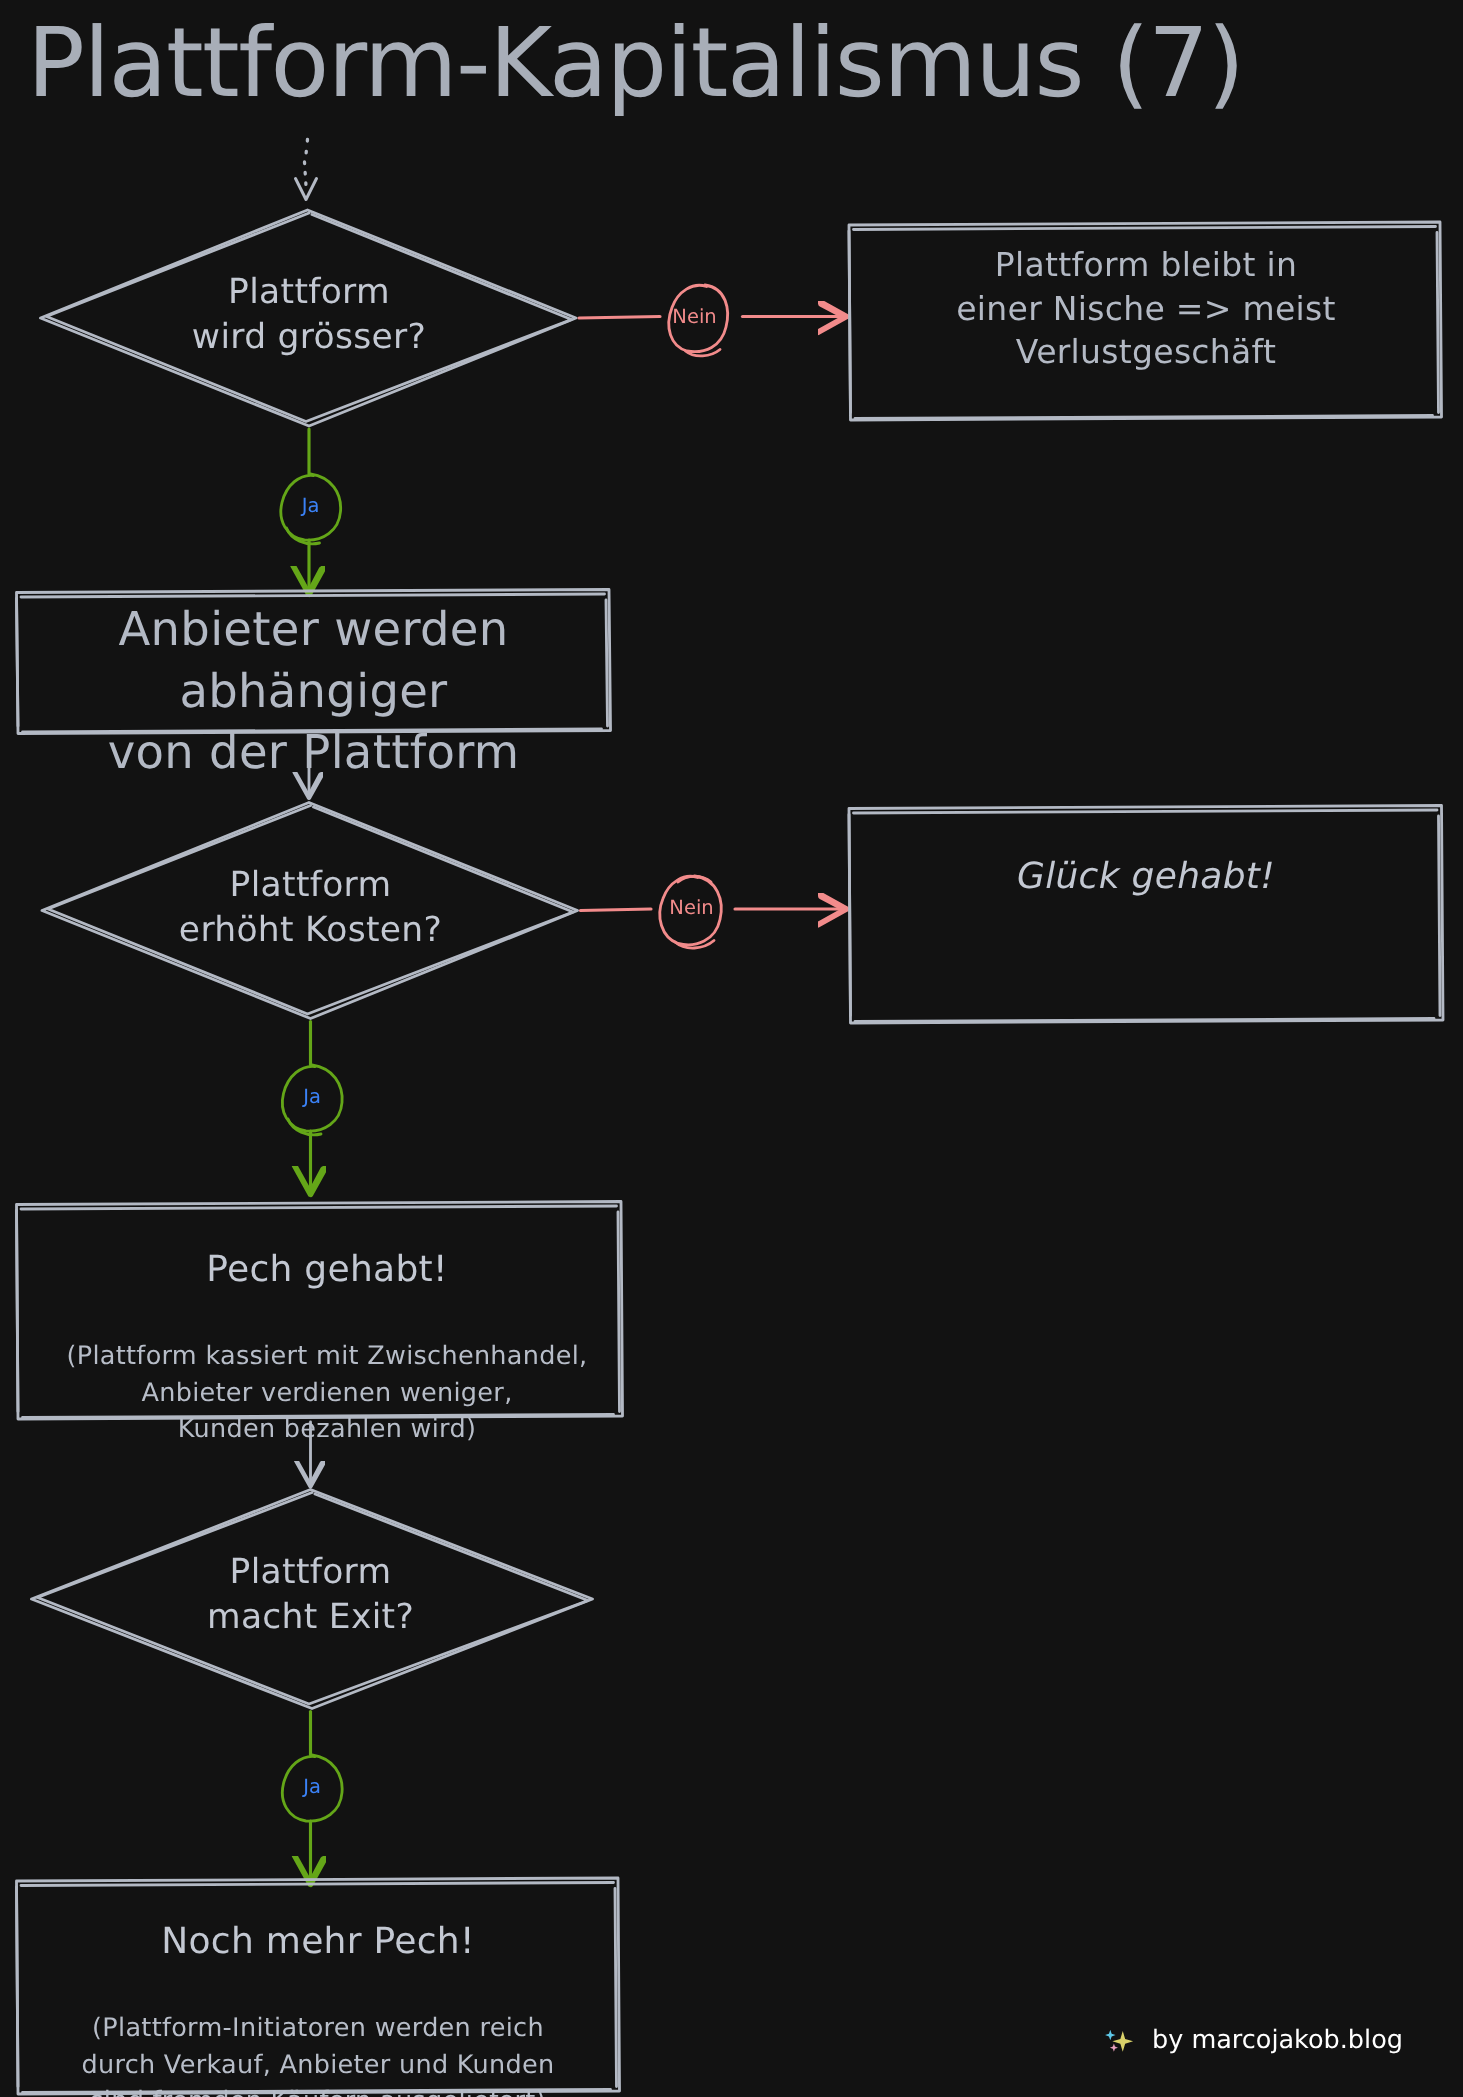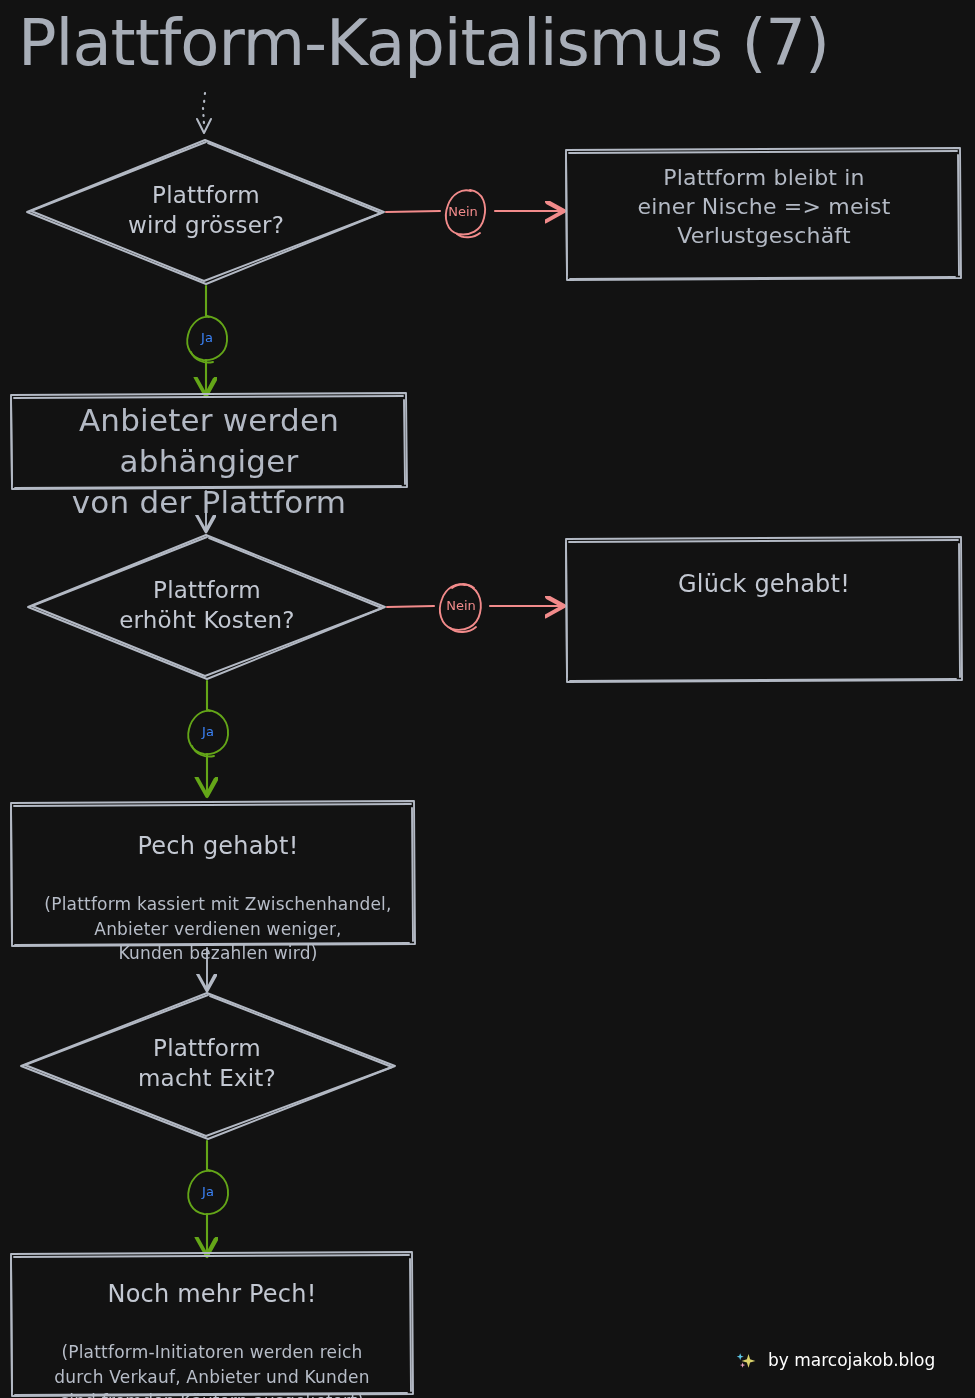--- a/index.html
+++ b/index.html
@@ -194,21 +194,21 @@
 <div class="lbl" style="left:580px; top:163px; width:368px; font-size:22px;">Plattform bleibt in
 einer Nische =&gt; meist
 Verlustgeschäft</div>
 
 <div class="lbl" style="left:18px; top:400px; width:382px; font-size:31px;">Anbieter werden abhängiger
 von der Plattform</div>
 
 <div class="lbl node-title" style="left:86px; top:575px; width:242px;">Plattform
 erhöht Kosten?</div>
 
-<div class="lbl" style="left:578px; top:548px; width:372px;">
+<div class="lbl" style="left:578px; top:548px; width:372px;font-style:italic;">
   <span class="node-head">Glück gehabt!</span>
 </div>
 
 <div class="lbl" style="left:18px; top:810px; width:400px;">
   <span class="node-head">Pech gehabt!</span>
   <span class="node-sub">(Plattform kassiert mit Zwischenhandel,
 Anbieter verdienen weniger,
 Kunden bezahlen wird)</span>
 </div>
 

